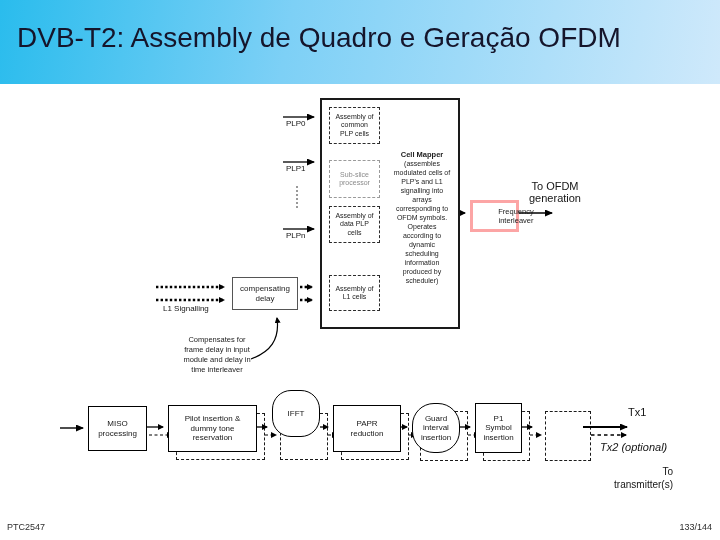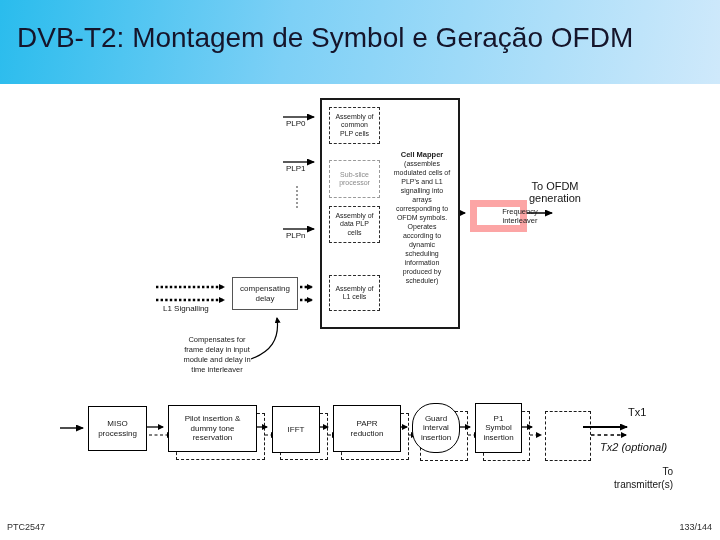--- a/index.html
+++ b/index.html
@@ -9,42 +9,42 @@
   .header{left:0;top:0;width:720px;height:84px;
           background:linear-gradient(100deg,#2abced 0%,#7dd0f6 40%,#cfe9fb 100%);}
   .title{left:17px;top:22px;width:680px;font-size:28px;font-weight:400;
          color:#15152b;letter-spacing:0px;}
   .pre{white-space:pre-line;}
   .ctr{display:flex;align-items:center;justify-content:center;text-align:center;}
   .outer-box{border:2px solid #1a1a1a;background:transparent;z-index:3;}
   .dash-box{border:1px dashed #2b2b2b;background:#ffffff;font-size:7px;line-height:8.5px;
             color:#222;z-index:10;}
   .dash-box.gray{border-color:#9a9a9a;color:#8a8a8a;}
-  .solid-sm{border:7px solid #fca5a5;background:#ffffff;font-size:7.5px;line-height:9px;
+  .solid-sm{border:3px solid #fca5a5;background:#ffffff;font-size:7.5px;line-height:9px;
             color:#222;z-index:10;padding-left:43px;}
   .delay-box{border:1px solid #555;background:#ffffff;font-size:8px;line-height:10px;
              color:#222;z-index:10;}
   .chain-box{border:1.5px solid #000;background:#ffffff;font-size:8px;line-height:9.5px;
              color:#161616;z-index:10;}
   .shadow-box{border:1.2px dashed #1a1a1a;background:transparent;z-index:4;}
   .lbl{font-size:8px;color:#141414;z-index:11;}
   .lbl9{font-size:11px;color:#141414;z-index:11;}
   .mapper-text{font-size:7px;line-height:9px;color:#1c1c1c;text-align:center;z-index:5;}
   .mapper-title{font-weight:bold;font-size:7.5px;}
   .conn{z-index:8;pointer-events:none;}
   .ellipsis{border-left:2px dotted #999;z-index:5;}
   .footer-txt{font-size:9px;color:#2e2e2e;z-index:12;}
 </style>
 </head>
 <body>
 
 <div class="slide">
 
   <div class="abs header">
-    <div class="abs title">DVB-T2: Montagem de Symbol e Geração OFDM</div>
+    <div class="abs title">DVB-T2: Assembly de Quadro e Geração OFDM</div>
   </div>
 
   <svg class="abs conn" style="left:0;top:0;" width="720" height="540" viewBox="0 0 720 540">
     <defs>
       <marker id="ah" markerUnits="userSpaceOnUse" markerWidth="8" markerHeight="7" refX="7" refY="3.5" orient="auto">
         <path d="M0,0 L8,3.5 L0,7 z" fill="#000"></path>
       </marker>
       <marker id="ahs" markerUnits="userSpaceOnUse" markerWidth="6" markerHeight="6" refX="5" refY="3" orient="auto">
         <path d="M0,0 L6,3 L0,6 z" fill="#000"></path>
       </marker>
@@ -139,21 +139,21 @@
   <div class="abs shadow-box" style="left:341px;top:413px;width:68px;height:47px;"></div>
   <div class="abs shadow-box" style="left:420px;top:411px;width:48px;height:50px;"></div>
   <div class="abs shadow-box" style="left:483px;top:411px;width:47px;height:50px;"></div>
   <div class="abs shadow-box" style="left:545px;top:411px;width:46px;height:50px;"></div>
 
   <div class="abs chain-box ctr pre" style="left:168px;top:405px;width:89px;height:47px;">Pilot insertion &amp;
 dummy tone
 reservation</div>
   <div class="abs chain-box ctr pre" style="left:88px;top:406px;width:59px;height:45px;">MISO
 processing</div>
-  <div class="abs chain-box ctr pre" style="left:272px;top:406px;width:48px;height:47px;">IFFT</div>
+  <div class="abs chain-box ctr pre" style="left:272px;top:390px;width:48px;height:47px;border-radius:19px;">IFFT</div>
   <div class="abs chain-box ctr pre" style="left:333px;top:405px;width:68px;height:47px;">PAPR
 reduction</div>
   <div class="abs chain-box ctr pre" style="left:412px;top:403px;width:48px;height:50px;border-radius:22px;">Guard
 interval
 insertion</div>
   <div class="abs chain-box ctr pre" style="left:475px;top:403px;width:47px;height:50px;">P1
 Symbol
 insertion</div>
 
   <div class="abs lbl9" style="left:628px;top:406px;">Tx1</div>

